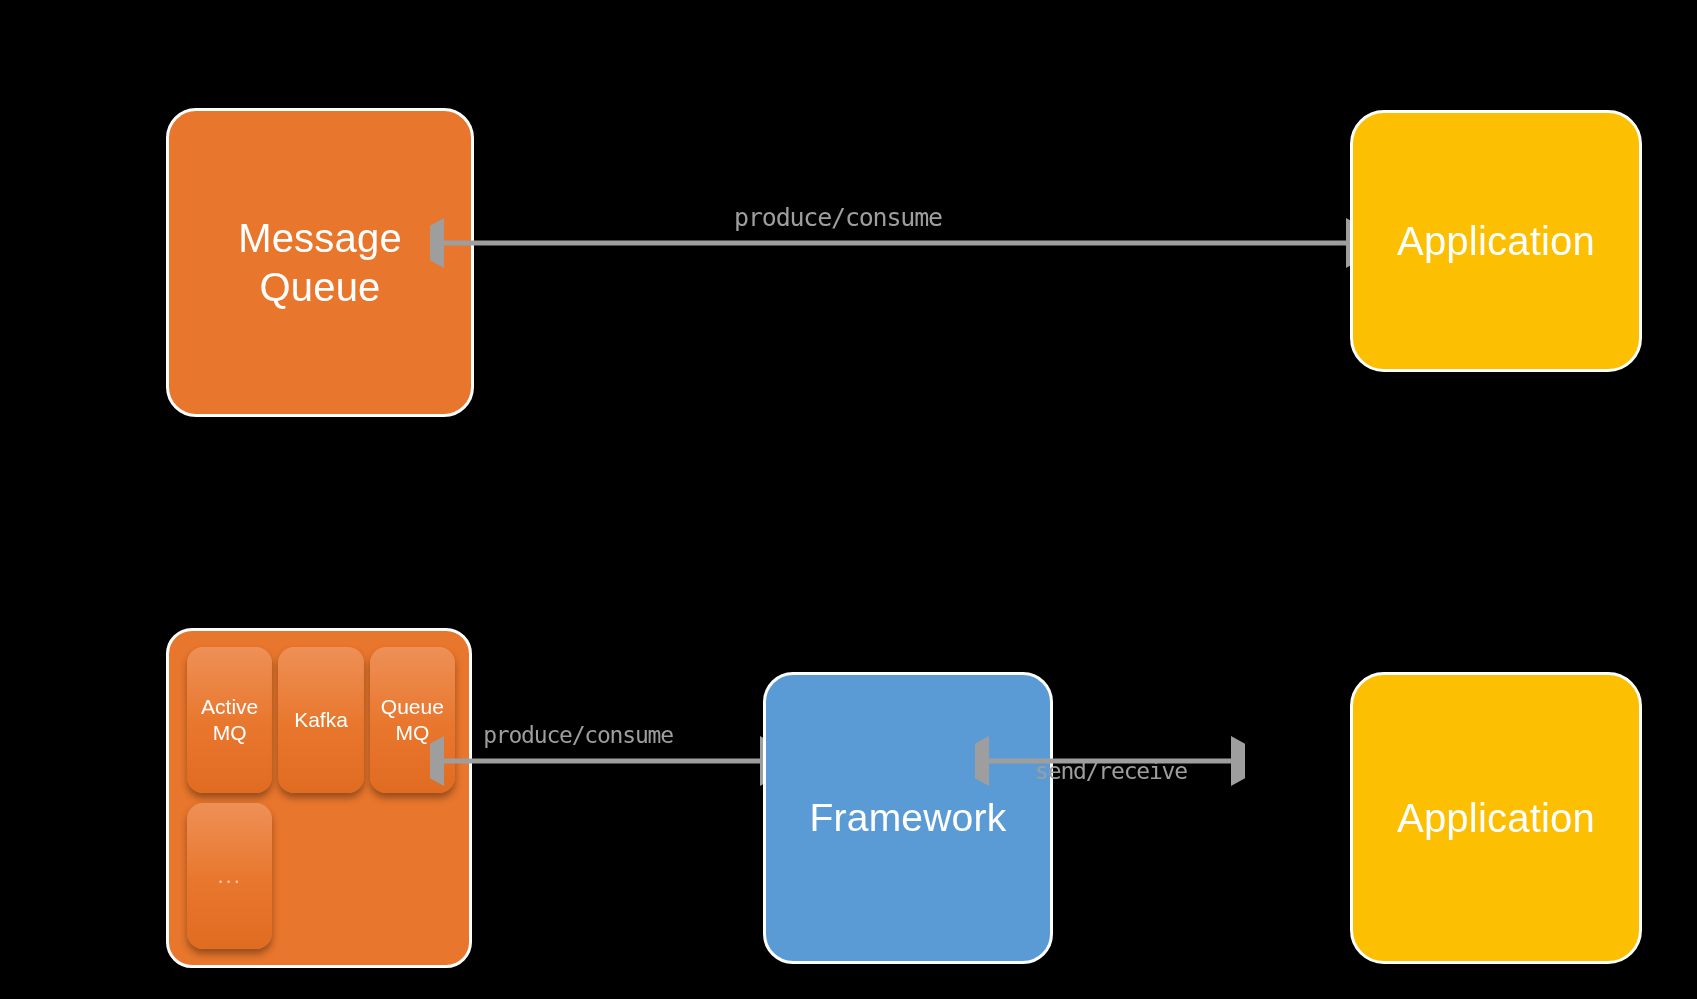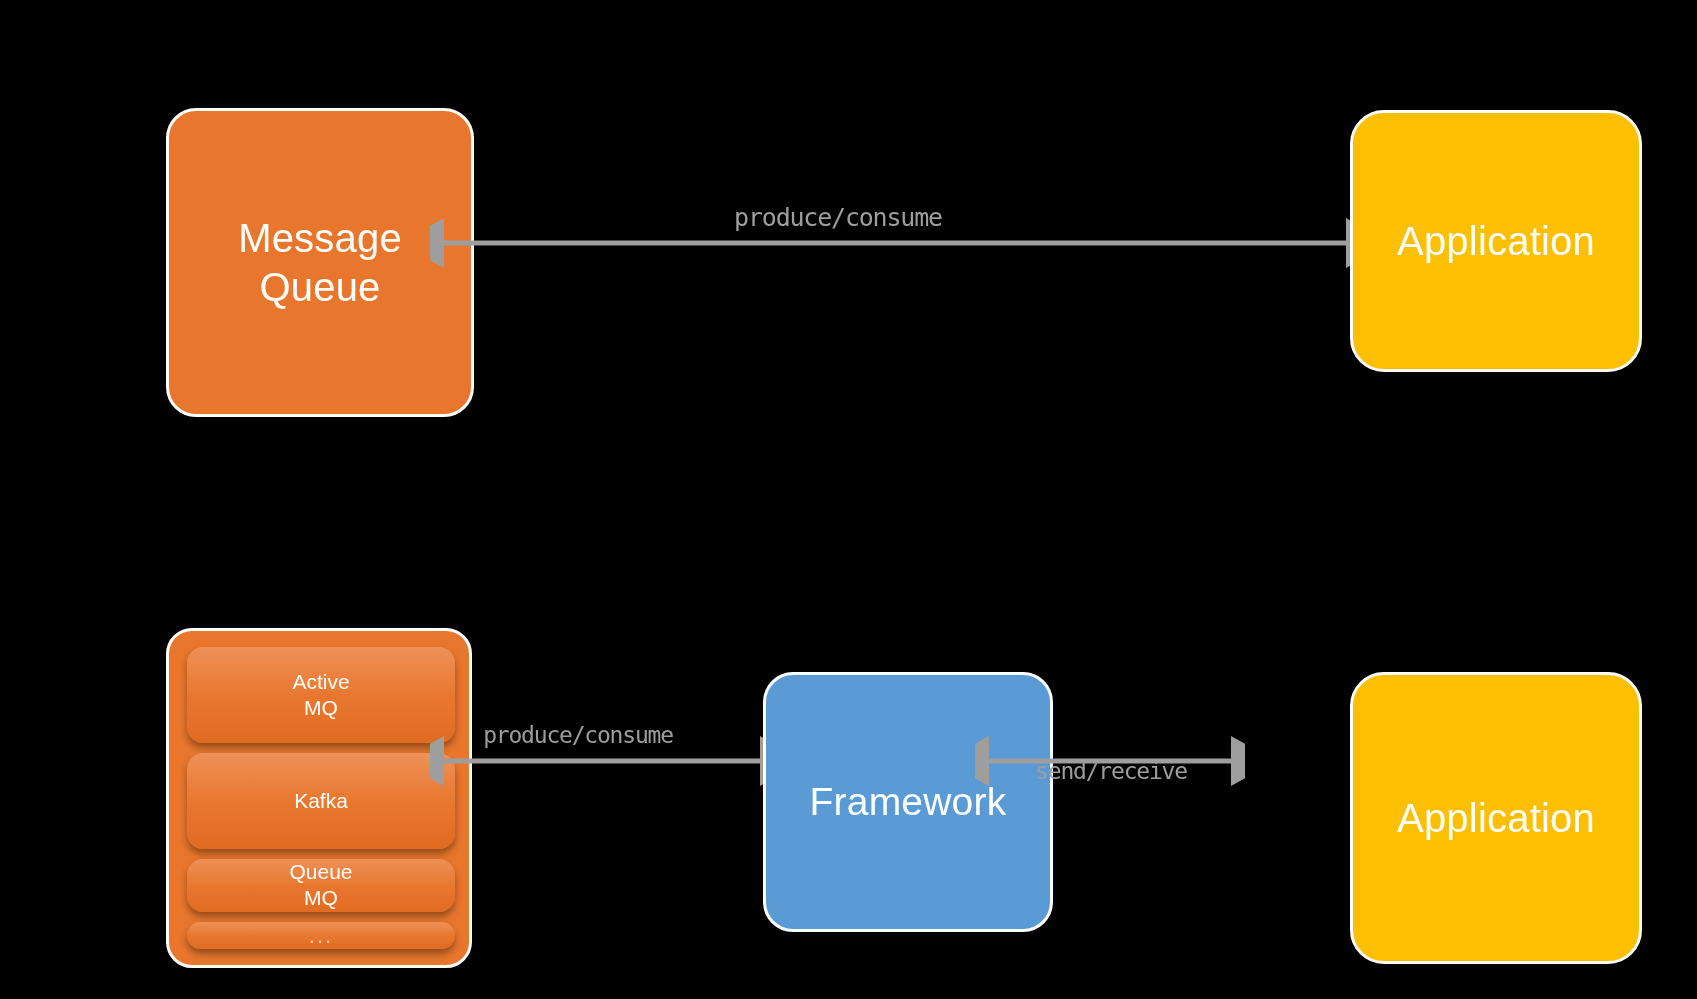--- a/index.html
+++ b/index.html
@@ -61,21 +61,21 @@
     top: 628px;
     width: 306px;
     height: 340px;
     background: #e8762c;
     border-radius: 26px;
     border: 3px solid #ffffff;
     box-sizing: border-box;
     position: absolute;
     padding: 16px 14px 16px 18px;
     display: grid;
-    grid-template-columns: 1fr;
+    grid-template-columns: 1fr 1fr 1fr;
     grid-template-rows: 1fr 1fr;
     gap: 10px 6px;
   }
   .mq-chip {
     border-radius: 16px;
     background: linear-gradient(180deg, #ee9057 0%, #e8762c 55%, #e06c22 100%);
     box-shadow: 0 5px 7px rgba(0,0,0,0.35);
     display: flex;
     align-items: center;
     justify-content: center;
@@ -88,21 +88,21 @@
   .mq-chip.muted {
     color: rgba(255,255,255,0.62);
     letter-spacing: 2px;
     font-size: 22px;
   }
 
   #framework-box {
     left: 763px;
     top: 672px;
     width: 290px;
-    height: 260px;
+    height: 292px;
     background: #5b9bd5;
     font-size: 39px;
     border-radius: 30px;
   }
   #app-box-bottom {
     left: 1350px;
     top: 672px;
     width: 292px;
     height: 292px;
     background: #fcbf02;

